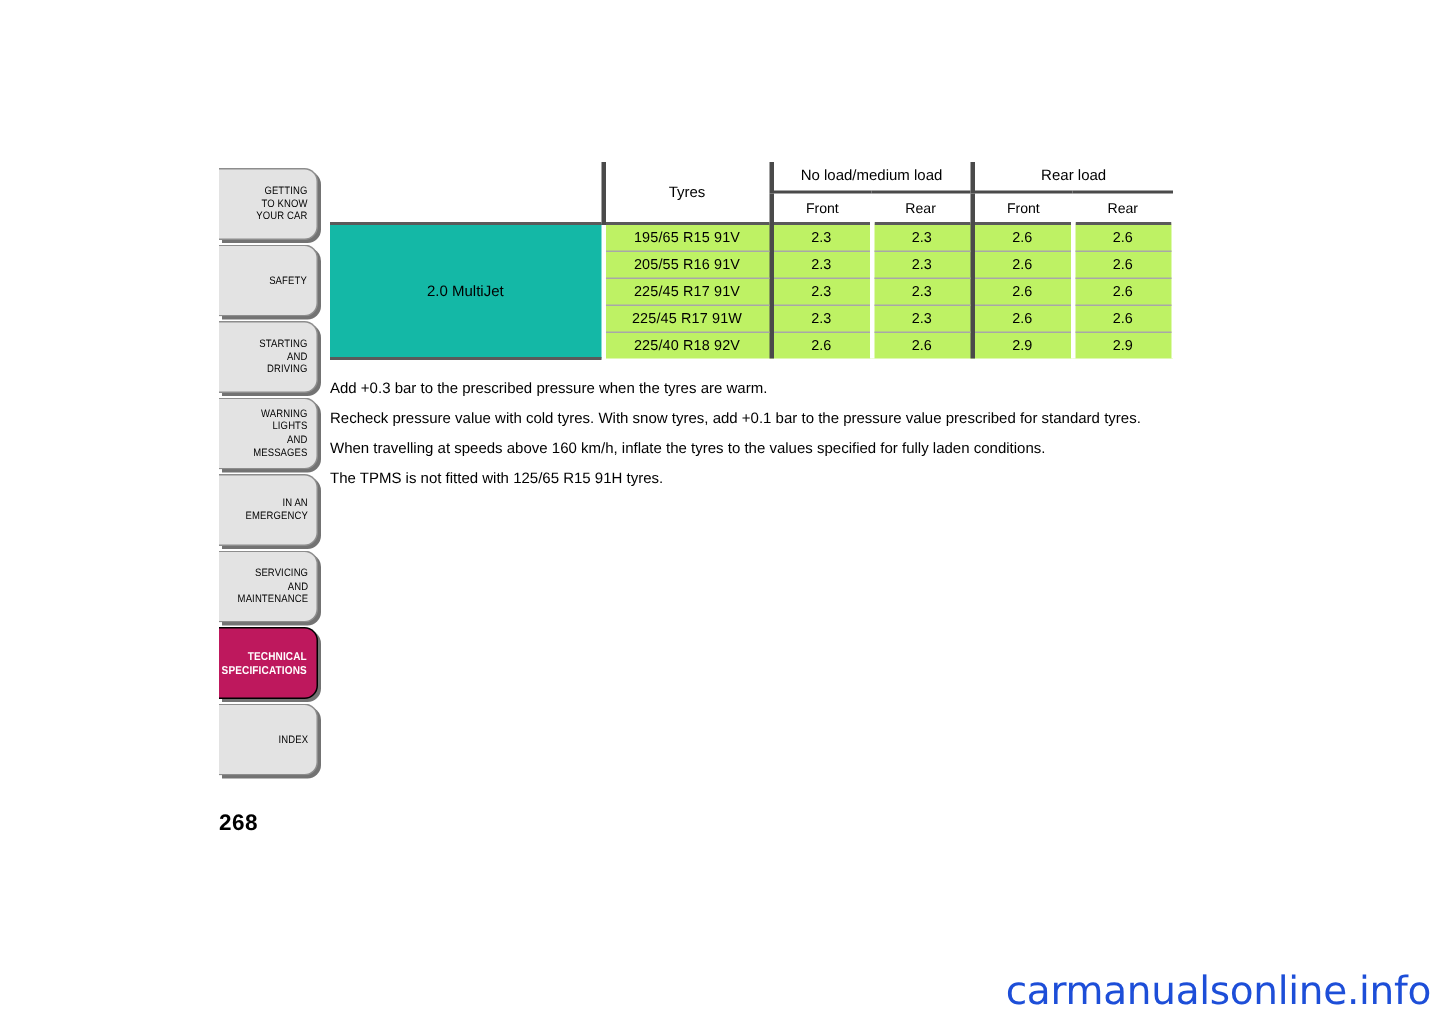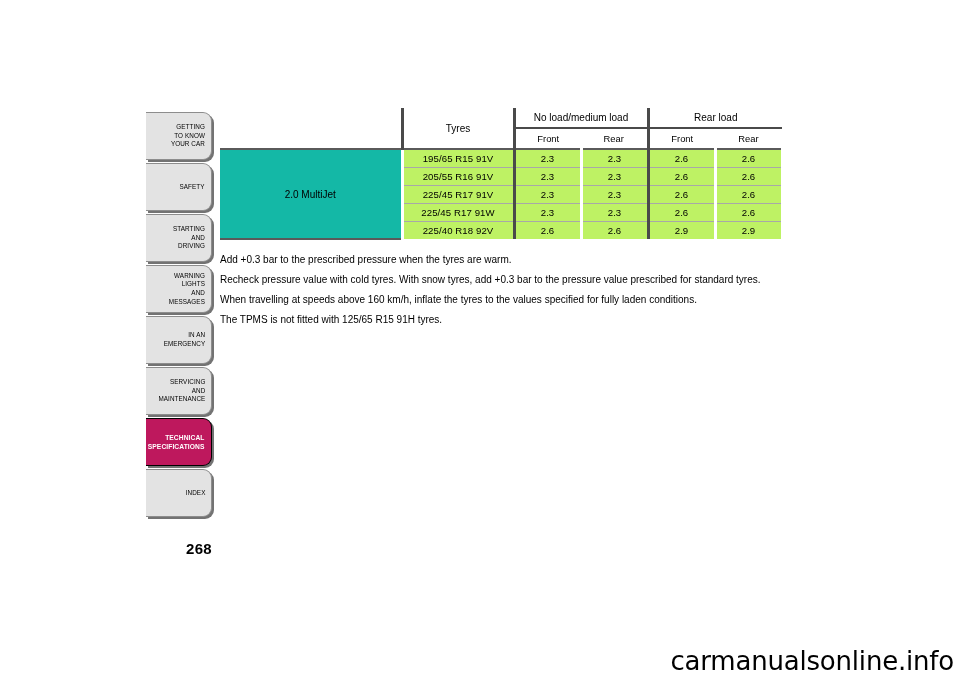--- a/index.html
+++ b/index.html
@@ -58,21 +58,21 @@
     font-weight: bold;
     font-size: 7.6px;
     line-height: 9.2px;
   }
 
   #page-number {
     position: absolute;
     left: 146px;
     top: 540px;
     width: 66px;
-    text-align: right;
+    text-align: left;
     font-size: 15px;
     font-weight: bold;
     color: #000;
     letter-spacing: 0.3px;
   }
 
   
   #content {
     position: absolute;
     left: 220px;
@@ -162,21 +162,21 @@
     color: #000;
   }
   .notes p:last-child { margin-bottom: 0; }
 
   
   #watermark {
     position: absolute;
     right: 6px;
     bottom: 3px;
     font-size: 26px;
-    color: #000000;
+    color: #1d4ed8;
     letter-spacing: -0.2px;
     font-family: "DejaVu Sans", sans-serif;
     text-align: center;
   }
 </style>
 </head>
 <body>
 
 <div id="sidebar">
     <div class="tab">
@@ -272,19 +272,19 @@
           <td class="cell sep-l">2.6</td>
           <td class="cell gapleft">2.6</td>
           <td class="cell sep-l">2.9</td>
           <td class="cell gapleft pad-r">2.9</td>
         </tr>
       </tbody>
   </table>
 
   <div class="notes" id="notes">
       <p>Add +0.3 bar to the prescribed pressure when the tyres are warm.</p>
-      <p>Recheck pressure value with cold tyres. With snow tyres, add +0.3 bar to the pressure value prescribed for standard tyres.</p>
+      <p>Recheck pressure value with cold tyres. With snow tyres, add +0.1 bar to the pressure value prescribed for standard tyres.</p>
       <p>When travelling at speeds above 160 km/h, inflate the tyres to the values specified for fully laden conditions.</p>
       <p>The TPMS is not fitted with 125/65 R15 91H tyres.</p>
     </div>
 </div>
 
 <div id="watermark">carmanualsonline.info</div>
 
 </body></html>

